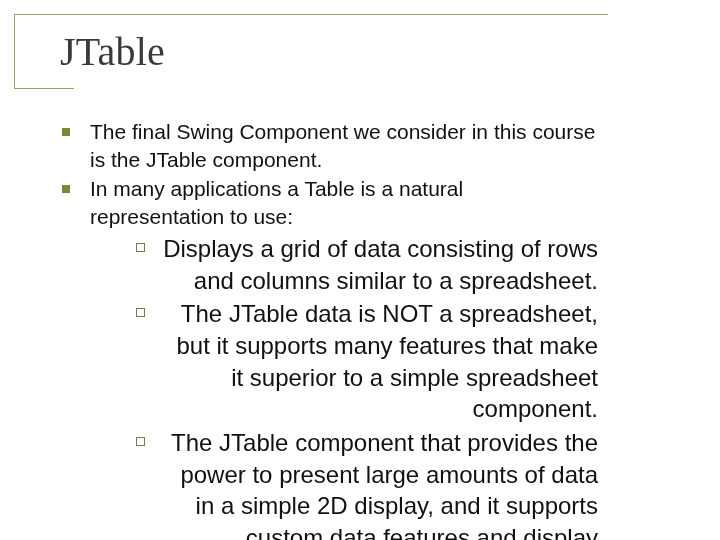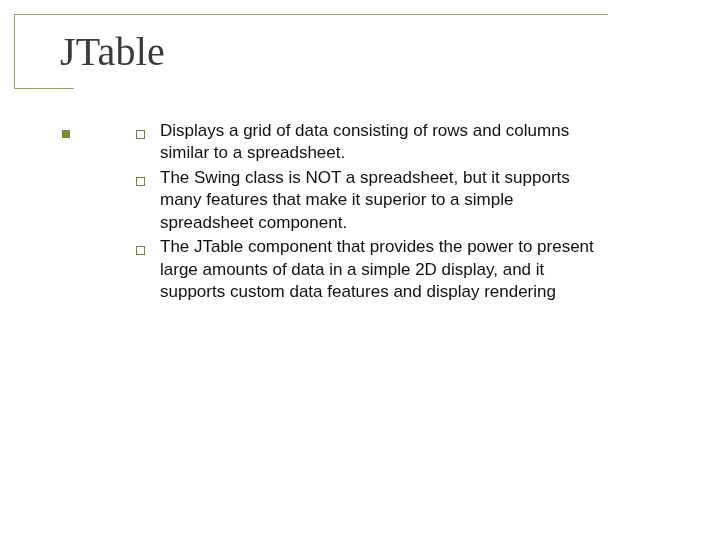--- a/index.html
+++ b/index.html
@@ -87,21 +87,22 @@
   }
   ul.level2 {
     list-style: none;
     margin: 2px 0 0 0;
     padding: 0 0 0 40px;
   }
   ul.level2 > li {
     position: relative;
     padding-left: 30px;
     margin-bottom: 2px;
-    font-size: 17px;
+    font-size: 24px;
+    text-align: right;
   }
   ul.level2 > li::before {
     content: "";
     position: absolute;
     left: 6px;
     top: 10px;
     width: 7px;
     height: 7px;
     border: 1px solid #7d7a47;
     background: transparent;
@@ -119,26 +120,30 @@
   <div class="title-rule-left"></div>
   <div class="title-rule-bottom"></div>
 
   <div class="title-wrap">
     <div class="title">JTable</div>
   </div>
 
   <div class="content">
     <ul class="level1">
       <li>
+        <span>The final Swing Component we consider in this course is the JTable component.</span>
+      </li>
+      <li>
+        <span>In many applications a Table is a natural representation to use:</span>
         <ul class="level2">
           <li>
             <span>Displays a grid of data consisting of rows and columns similar to a spreadsheet.</span>
           </li>
           <li>
-            <span>The Swing class is </span><b class="not">NOT</b><span> a spreadsheet, but it supports many features that make it superior to a simple spreadsheet component.</span>
+            <span>The JTable data is </span><b class="not">NOT</b><span> a spreadsheet, but it supports many features that make it superior to a simple spreadsheet component.</span>
           </li>
           <li>
             <span>The JTable component that provides the power to present large amounts of data in a simple 2D display, and it supports custom data features and display rendering</span>
           </li>
         </ul>
       </li>
     </ul>
   </div>
 
 </div>

